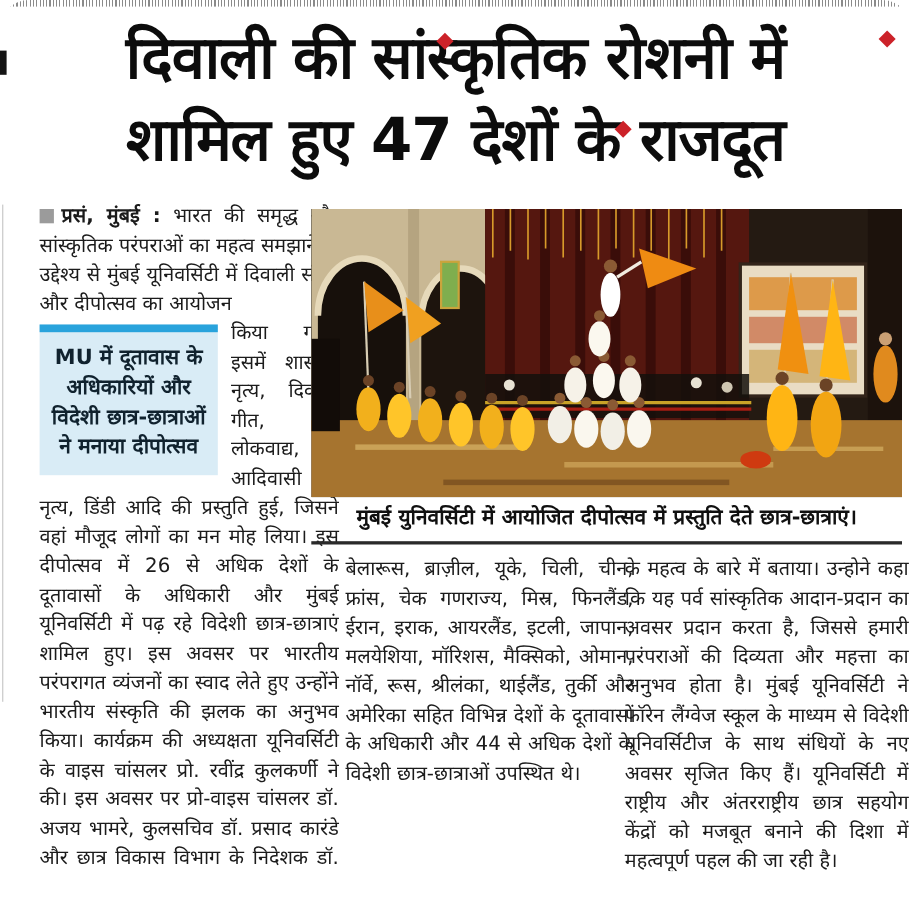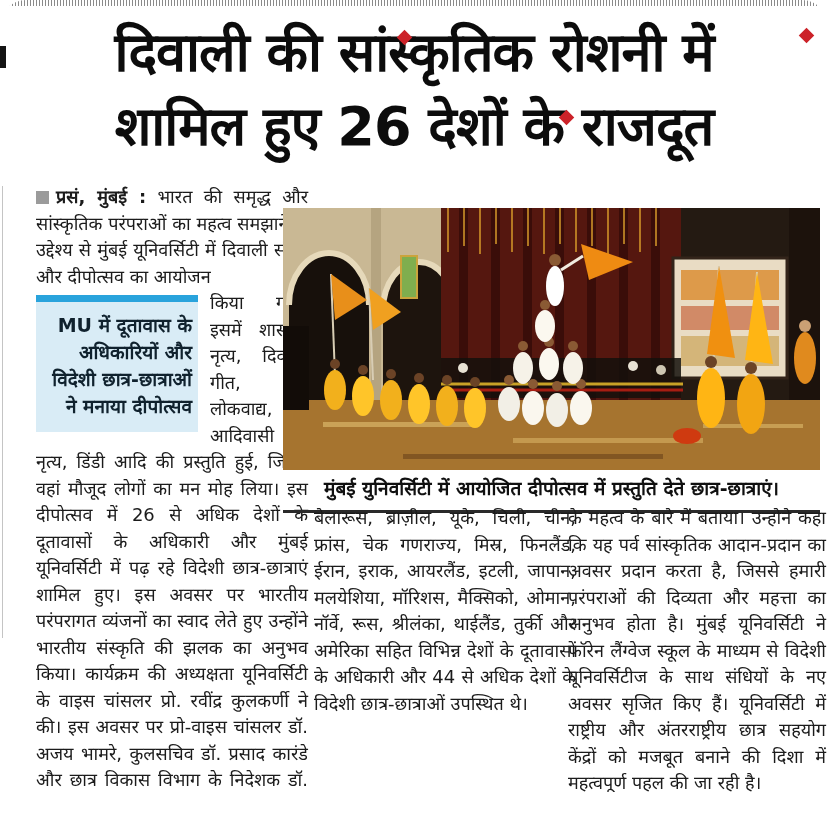--- a/index.html
+++ b/index.html
@@ -24,42 +24,42 @@
   .col p{margin:0;}
   .col .indent{text-indent:20px;}
   .col1{left:8px;top:184px;width:272px;}
   .col2{left:286px;top:505px;width:262px;}
   .col3{left:540px;top:505px;width:258px;}
   .bullet{display:inline-block;width:13px;height:13px;background:#9b9b9b;
     margin-right:7px;vertical-align:-1px;}
   .byline{font-weight:700;}
   .infobox{
     float:left;width:150px;margin:5px 12px 4px 0;padding:10px 6px 12px 6px;
-    text-align:right;font-weight:700;font-size:19px;line-height:27px;color:#10222e;
+    text-align:center;font-weight:700;font-size:19px;line-height:27px;color:#10222e;
   }
   
-  .photo-wrap{position:absolute;left:283px;top:208px;width:537px;}
+  .photo-wrap{position:absolute;left:283px;top:190px;width:537px;}
   .photo-wrap svg{display:block;}
   .caption{
     margin-top:5px;font-weight:700;font-size:19px;line-height:26px;text-align:center;
     color:#101010;border-bottom:3px solid #2a2a2a;padding-bottom:9px;
   }
 </style>
 </head>
 <body>
 
 <div class="page">
 
   <div class="hatch top"></div>
   <div class="left-sliver"></div>
   <div class="left-hairline"></div>
 
   <div class="headline">
     <div>दिवाली की सांस्कृतिक रोशनी में</div>
-    <div>शामिल हुए 26 देशों के राजदूत</div>
+    <div>शामिल हुए 47 देशों के राजदूत</div>
   </div>
   <div class="diamond" style="left:399px;top:32px;background:#cc2229;"></div>
   <div class="diamond" style="left:801px;top:30px;background:#cc2229;"></div>
   <div class="diamond" style="left:561px;top:112px;background:#cc2229;"></div>
 
   <div class="col col1">
     <p class="para">
       <span class="bullet"></span><span class="byline">प्रसं, मुंबई :</span>
       <span>भारत की समृद्ध और सांस्कृतिक परंपराओं का महत्व समझाने के उद्देश्य से मुंबई यूनिवर्सिटी में दिवाली संध्या और दीपोत्सव का आयोजन</span>
     </p>

